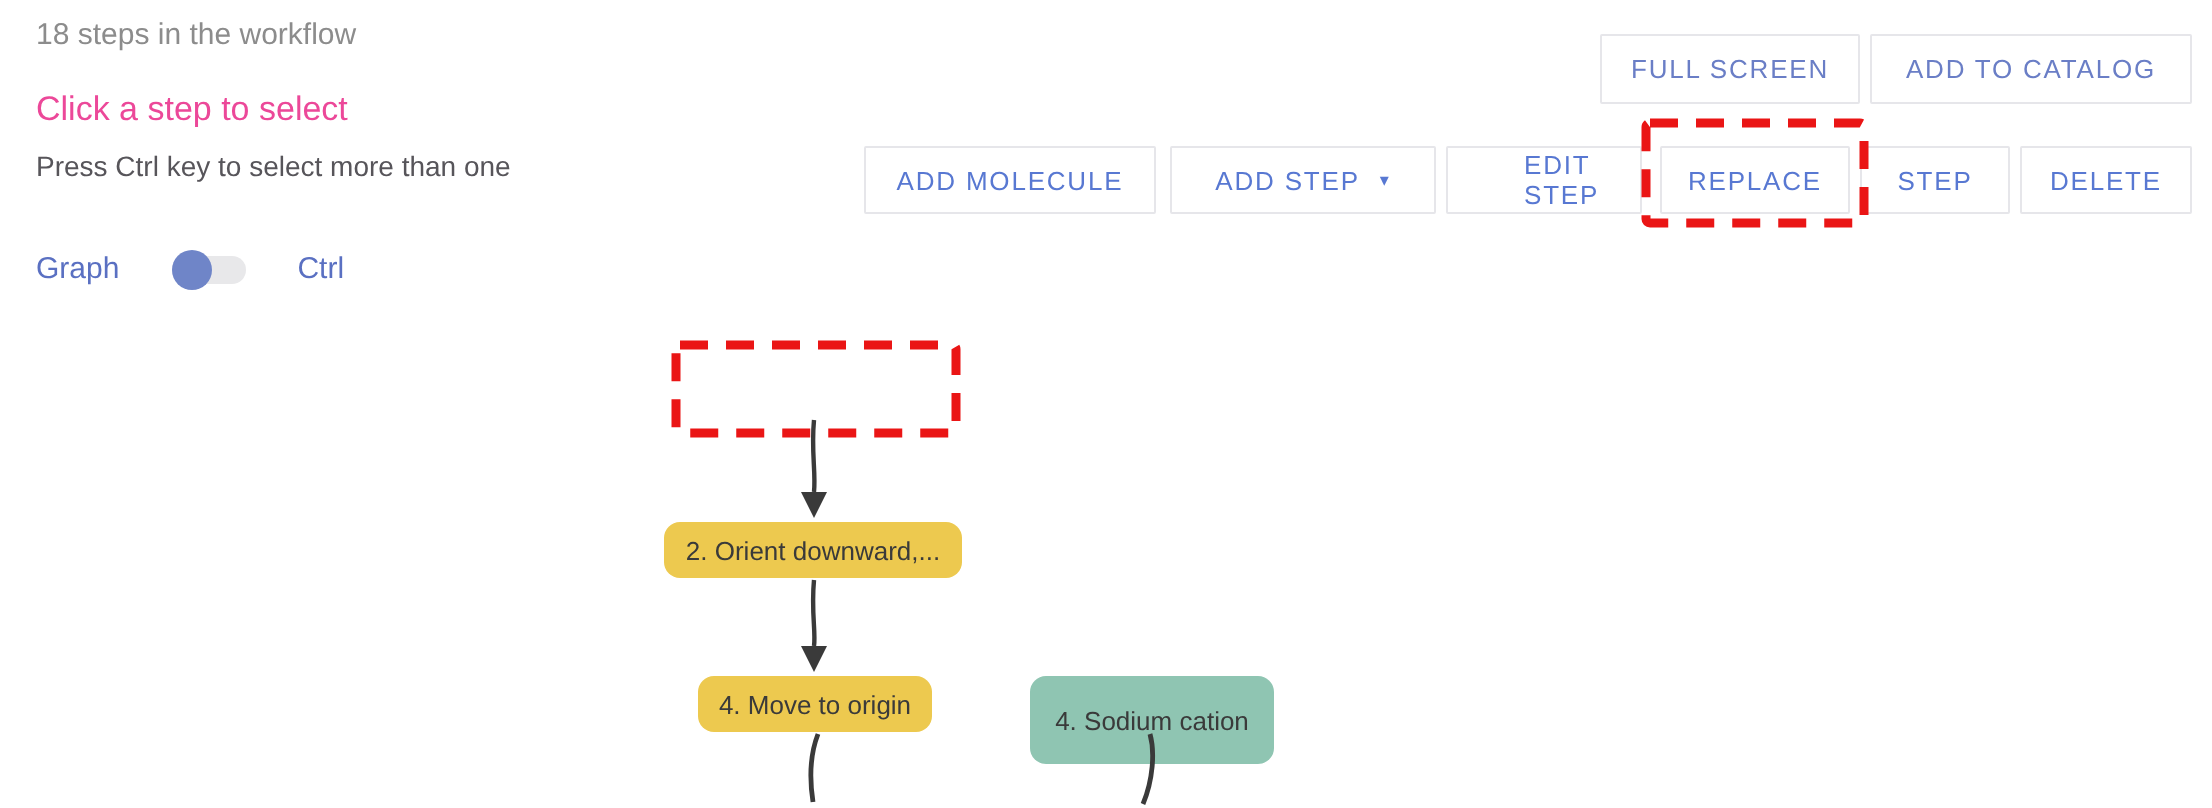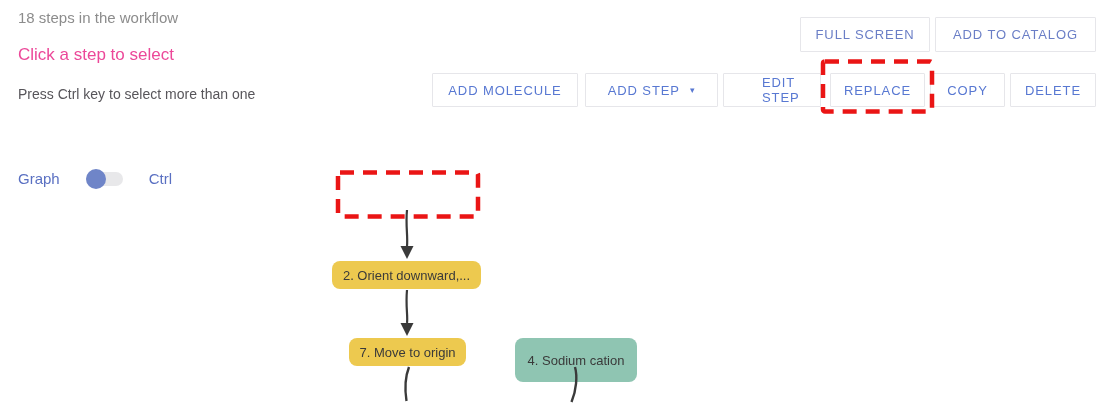--- a/index.html
+++ b/index.html
@@ -7,23 +7,23 @@
     position:relative;
     width:1106px;height:404px;
     background:#ffffff;
     font-family:"Liberation Sans", sans-serif;
     overflow:hidden;
   }
   
   .info{position:absolute;left:18px;top:8px;width:250px;}
   .steps-count{font-size:15px;color:#8c8c8c;line-height:20px;}
   .instruction{font-size:17px;color:#ec4899;line-height:22px;margin-top:16px;}
-  .hint{font-size:14px;color:#57555a;line-height:21px;margin-top:18px;width:245px;}
+  .hint{font-size:14px;color:#57555a;line-height:21px;margin-top:7px;width:245px;}
   
-  .toggle-row{position:absolute;left:18px;top:126px;display:flex;align-items:center;gap:26px;margin-top:44px;}
+  .toggle-row{position:absolute;left:18px;top:126px;display:flex;align-items:center;gap:26px;}
   .toggle-label{font-size:15px;color:#5a70c2;cursor:pointer;}
   .switch{position:relative;width:37px;height:14px;background:#e8e8ea;border-radius:7px;cursor:pointer;}
   .knob{position:absolute;left:0;top:-3px;width:20px;height:20px;border-radius:50%;background:#6f85c8;}
   
   .btn{
     position:absolute;height:35px;box-sizing:border-box;
     background:#ffffff;border:1px solid #e6e6ea;border-radius:1px;
     display:flex;align-items:center;justify-content:center;
     font-size:13px;letter-spacing:0.9px;cursor:pointer;
     color:#6a7ec6;
@@ -89,28 +89,28 @@
     <span>ADD STEP</span>
     <span class="caret">▾</span>
   </div>
   <div class="btn row2 b-editstep">
     <span>EDIT STEP</span>
   </div>
   <div class="btn row2 b-replace">
     <span>REPLACE</span>
   </div>
   <div class="btn row2 b-copy">
-    <span>COPY</span>
+    <span>STEP</span>
   </div>
   <div class="btn row2 b-delete">
     <span>DELETE</span>
   </div>
 
   <div class="node operation n2">2. Orient downward,...</div>
-  <div class="node operation n3">7. Move to origin</div>
+  <div class="node operation n3">4. Move to origin</div>
   <div class="node molecule n4">4. Sodium cation</div>
 
   <svg class="overlay" width="1106" height="404" viewBox="0 0 1106 404">
 
     <path d="M407,210 C405.5,226 408,236 407,246" stroke="#3a3a3a" stroke-width="2.2" fill="none"></path>
     <polygon points="400.5,246 413.5,246 407,259" fill="#3a3a3a"></polygon>
 
     <path d="M407,290 C405.5,306 408,316 407,323" stroke="#3a3a3a" stroke-width="2.2" fill="none"></path>
     <polygon points="400.5,323 413.5,323 407,336" fill="#3a3a3a"></polygon>
 

